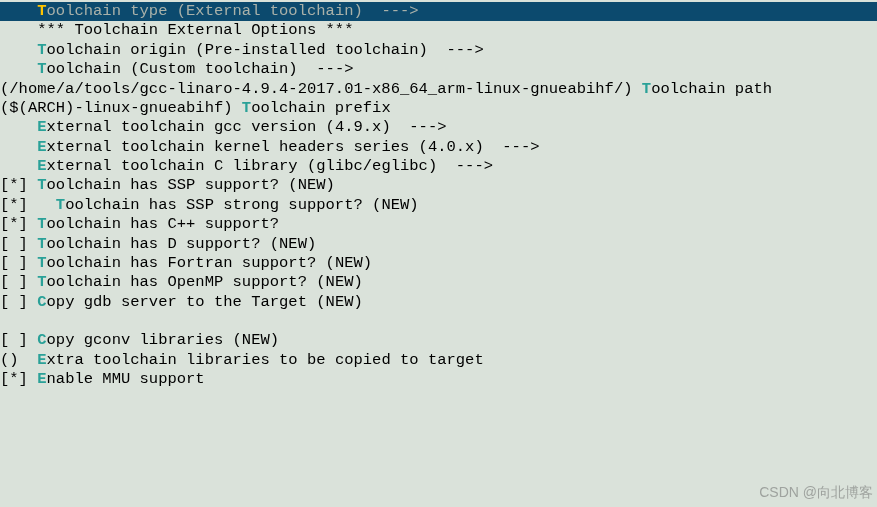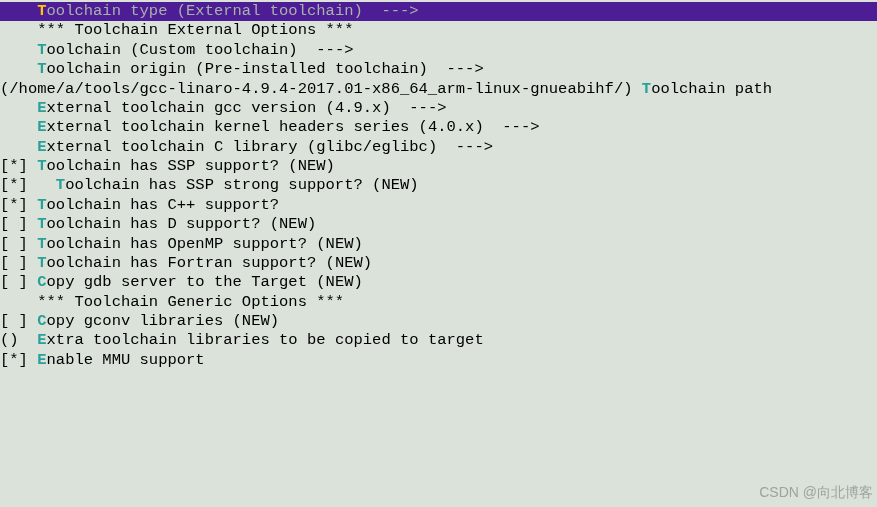--- a/index.html
+++ b/index.html
@@ -16,21 +16,21 @@
       width: 877px;
       height: 507px;
       overflow: hidden;
       position: relative;
     }
     .line {
       white-space: pre;
       color: #000;
     }
     .selected {
-      background: #4c1d95;
+      background: #0c4a6e;
       color: #a9b1a9;
     }
     .hotkey {
       color: #2aa198;
       font-weight: bold;
     }
     .selected .hotkey {
       color: #ffc400;
     }
     .watermark {
@@ -41,31 +41,32 @@
       font-size: 14px;
       font-family: sans-serif;
     }
   </style>
 </head>
 <body>
 
 <div id="menu">
     <div class="line selected"><span>    </span><span class="hotkey">T</span><span>oolchain type (External toolchain)  ---&gt;</span></div>
     <div class="line"><span>    </span><span>*** Toolchain External Options ***</span></div>
+    <div class="line"><span>    </span><span class="hotkey">T</span><span>oolchain origin (Pre-installed toolchain)  ---&gt;</span></div>
     <div class="line"><span>    </span><span class="hotkey">T</span><span>oolchain (Custom toolchain)  ---&gt;</span></div>
-    <div class="line"><span>    </span><span class="hotkey">T</span><span>oolchain origin (Pre-installed toolchain)  ---&gt;</span></div>
     <div class="line"><span>(/home/a/tools/gcc-linaro-4.9.4-2017.01-x86_64_arm-linux-gnueabihf/) </span><span class="hotkey">T</span><span>oolchain path</span></div>
+    <div class="line"><span>($(ARCH)-linux-gnueabihf) </span><span class="hotkey">T</span><span>oolchain prefix</span></div>
     <div class="line"><span>    </span><span class="hotkey">E</span><span>xternal toolchain gcc version (4.9.x)  ---&gt;</span></div>
     <div class="line"><span>    </span><span class="hotkey">E</span><span>xternal toolchain kernel headers series (4.0.x)  ---&gt;</span></div>
     <div class="line"><span>    </span><span class="hotkey">E</span><span>xternal toolchain C library (glibc/eglibc)  ---&gt;</span></div>
     <div class="line"><span>[*] </span><span class="hotkey">T</span><span>oolchain has SSP support? (NEW)</span></div>
     <div class="line"><span>[*]   </span><span class="hotkey">T</span><span>oolchain has SSP strong support? (NEW)</span></div>
     <div class="line"><span>[*] </span><span class="hotkey">T</span><span>oolchain has C++ support?</span></div>
     <div class="line"><span>[ ] </span><span class="hotkey">T</span><span>oolchain has D support? (NEW)</span></div>
+    <div class="line"><span>[ ] </span><span class="hotkey">T</span><span>oolchain has Fortran support? (NEW)</span></div>
     <div class="line"><span>[ ] </span><span class="hotkey">T</span><span>oolchain has OpenMP support? (NEW)</span></div>
-    <div class="line"><span>[ ] </span><span class="hotkey">T</span><span>oolchain has Fortran support? (NEW)</span></div>
     <div class="line"><span>[ ] </span><span class="hotkey">C</span><span>opy gdb server to the Target (NEW)</span></div>
-    <div class="line"><span>    </span><span>*** Toolchain Generic Options ***</span></div>
+    <div class="line"><span>    </span></div>
     <div class="line"><span>[ ] </span><span class="hotkey">C</span><span>opy gconv libraries (NEW)</span></div>
     <div class="line"><span>()  </span><span class="hotkey">E</span><span>xtra toolchain libraries to be copied to target</span></div>
     <div class="line"><span>[*] </span><span class="hotkey">E</span><span>nable MMU support</span></div>
   </div>
 <div class="watermark">CSDN @向北博客</div>
 
 </body></html>

